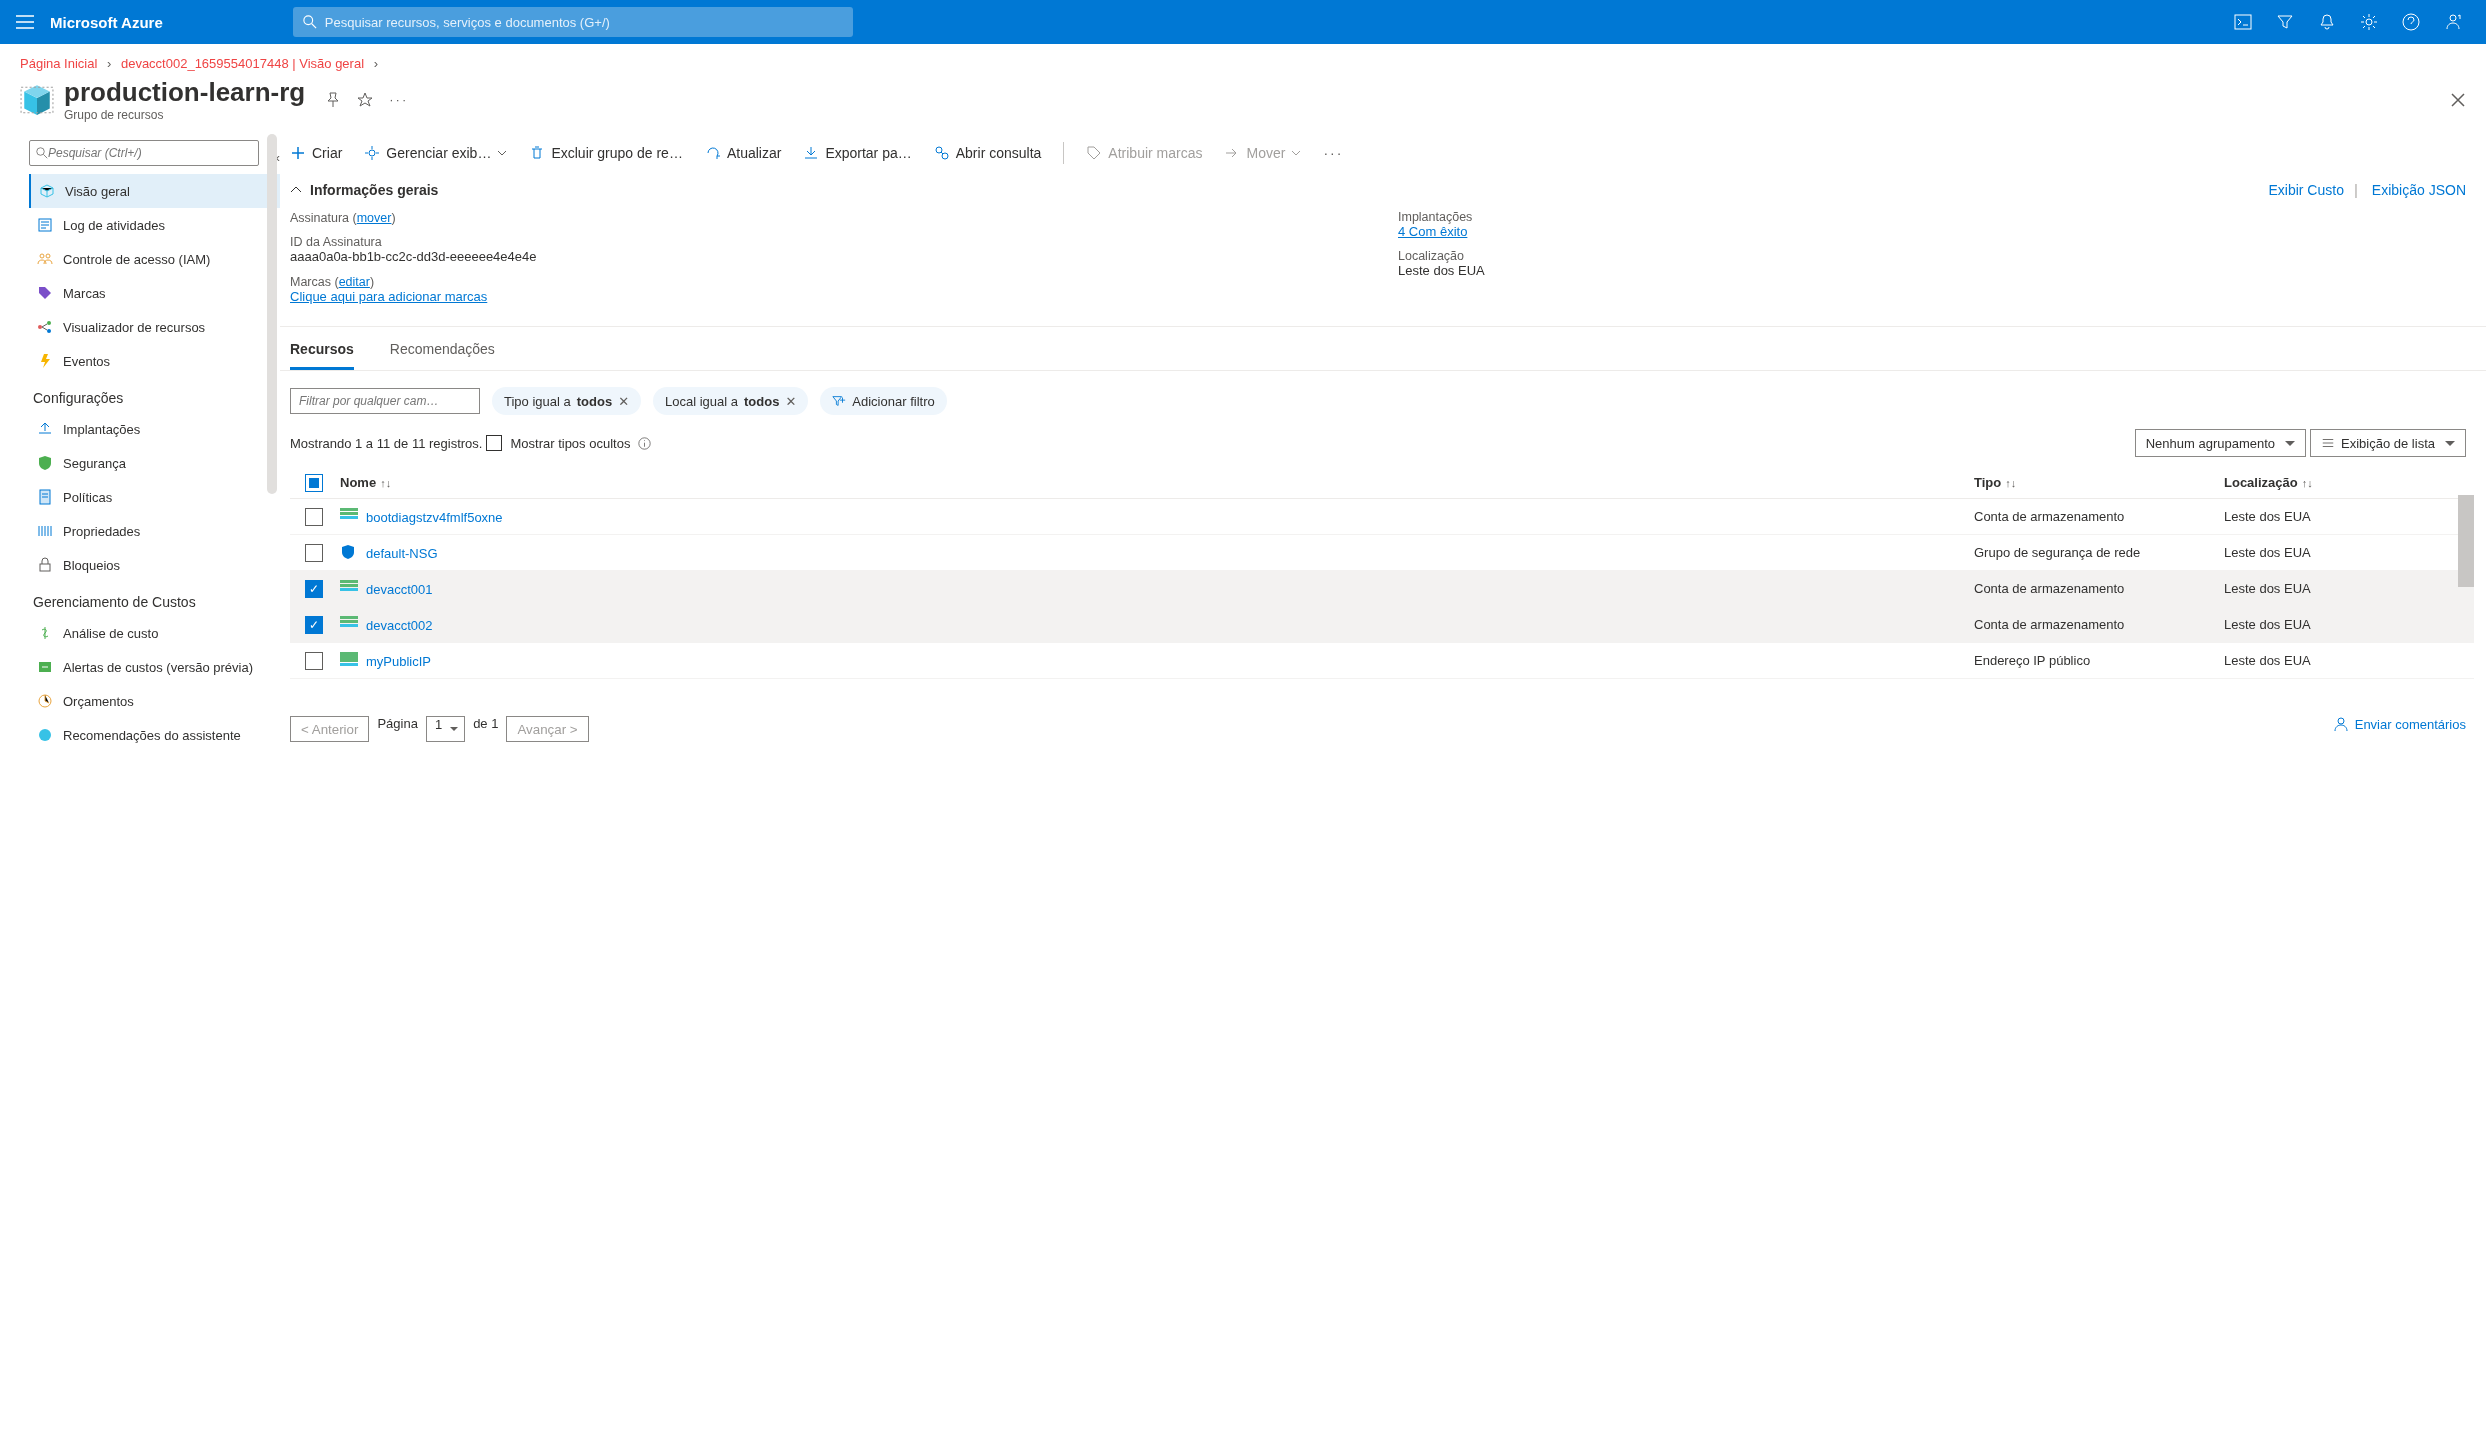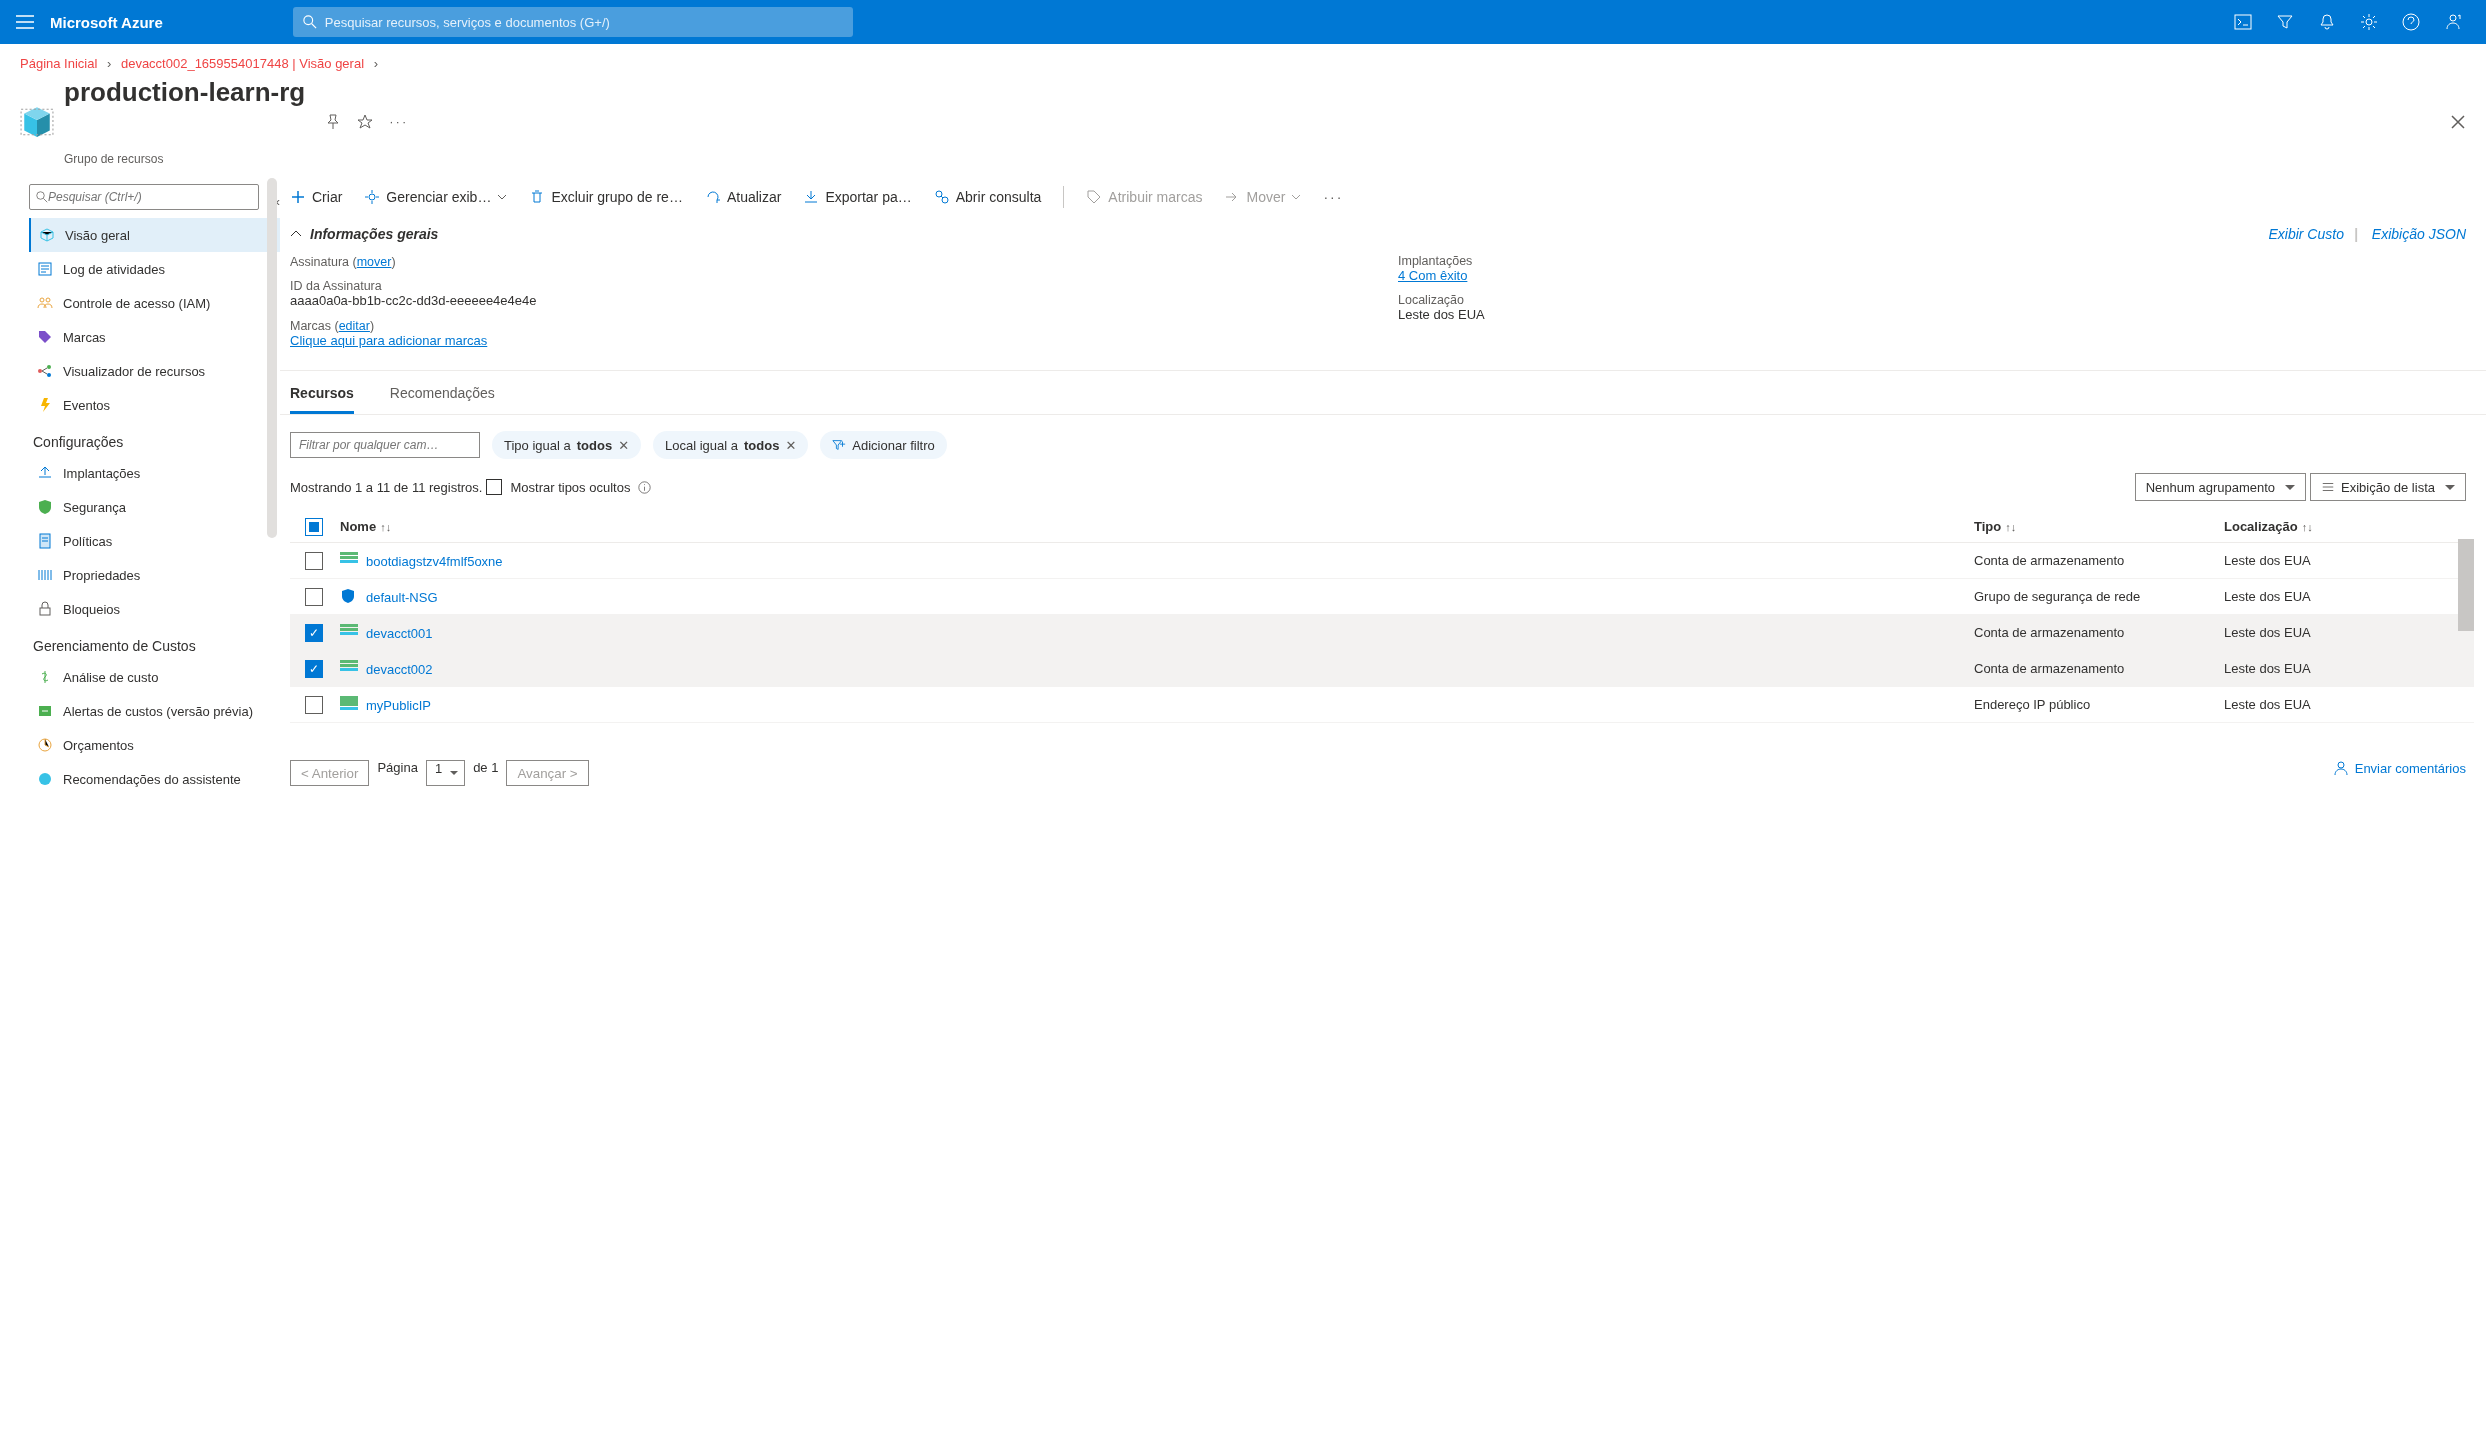--- a/index.html
+++ b/index.html
@@ -18,21 +18,21 @@
 
 
 .breadcrumb { padding: 12px 20px 0 20px; font-size: 13px; }
 .breadcrumb a { color: #ef4444; text-decoration: none; }
 .breadcrumb .sep { margin: 0 6px; color: #605e5c; }
 
 
 .title-row { display: flex; align-items: center; padding: 6px 20px 0 20px; }
 .rg-icon { width: 34px; height: 34px; margin-right: 10px; }
 .title-block h1 { font-size: 26px; font-weight: 600; }
-.title-block .sub { font-size: 12px; color: #605e5c; margin-top: 44px; }
+.title-block .sub { font-size: 12px; color: #605e5c; }
 .title-actions { display: flex; align-items: center; gap: 16px; margin-left: 20px; color: #605e5c; }
 .close-btn { margin-left: auto; cursor: pointer; }
 
 
 .body-row { display: flex; flex: 1; overflow: hidden; margin-top: 12px; }
 
 
 .sidebar { width: 280px; border-top: none; padding: 6px 0 0 29px; overflow-y: auto; position: relative; }
 .sb-scroll { position: absolute; right: 3px; top: 0; width: 10px; background: #e1dfdd; height: 360px; border-radius: 5px; }
 .sb-search { display: flex; align-items: center; border: 1px solid #8a8886; height: 26px; padding: 0 6px; border-radius: 2px; width: 230px; margin-bottom: 8px; }
@@ -42,21 +42,21 @@
 .sb-item.active { background: #e1eff9; border-left: 2px solid #0078d4; }
 .sb-header { font-weight: 400; color: #323130; margin: 12px 0 6px 4px; font-size: 14px; }
 
 
 .cmdbar { display: flex; align-items: center; gap: 22px; padding: 8px 20px 10px 10px; font-size: 14px; color: #323130; }
 .cmdbar .cmd { display: flex; align-items: center; gap: 6px; cursor: pointer; }
 .cmdbar .sep { width: 1px; height: 22px; background: #c8c6c4; }
 .cmdbar .disabled { color: #a19f9d; }
 
 
-.essentials-header { display: flex; align-items: center; padding: 8px 20px 8px 10px; font-size: 14px; font-weight: 600; font-style: italic; }
+.essentials-header { display: flex; align-items: center; padding: 8px 20px 8px 10px; font-size: 14px; font-weight: 600; }
 .essentials-header .spacer { flex: 1; }
 .essentials-header a { color: #0078d4; font-weight: 400; text-decoration: none; margin-left: 14px; }
 .essentials { display: flex; padding: 4px 20px 12px 10px; border-bottom: 1px solid #edebe9; gap: 40px; }
 .ess-col { flex: 1; font-size: 13px; }
 .ess-row { margin-bottom: 10px; }
 .ess-label { color: #605e5c; font-size: 12.5px; }
 .ess-val a { color: #0078d4; text-decoration: underline; }
 a.inline { color: #0078d4; text-decoration: underline; }
 
 

